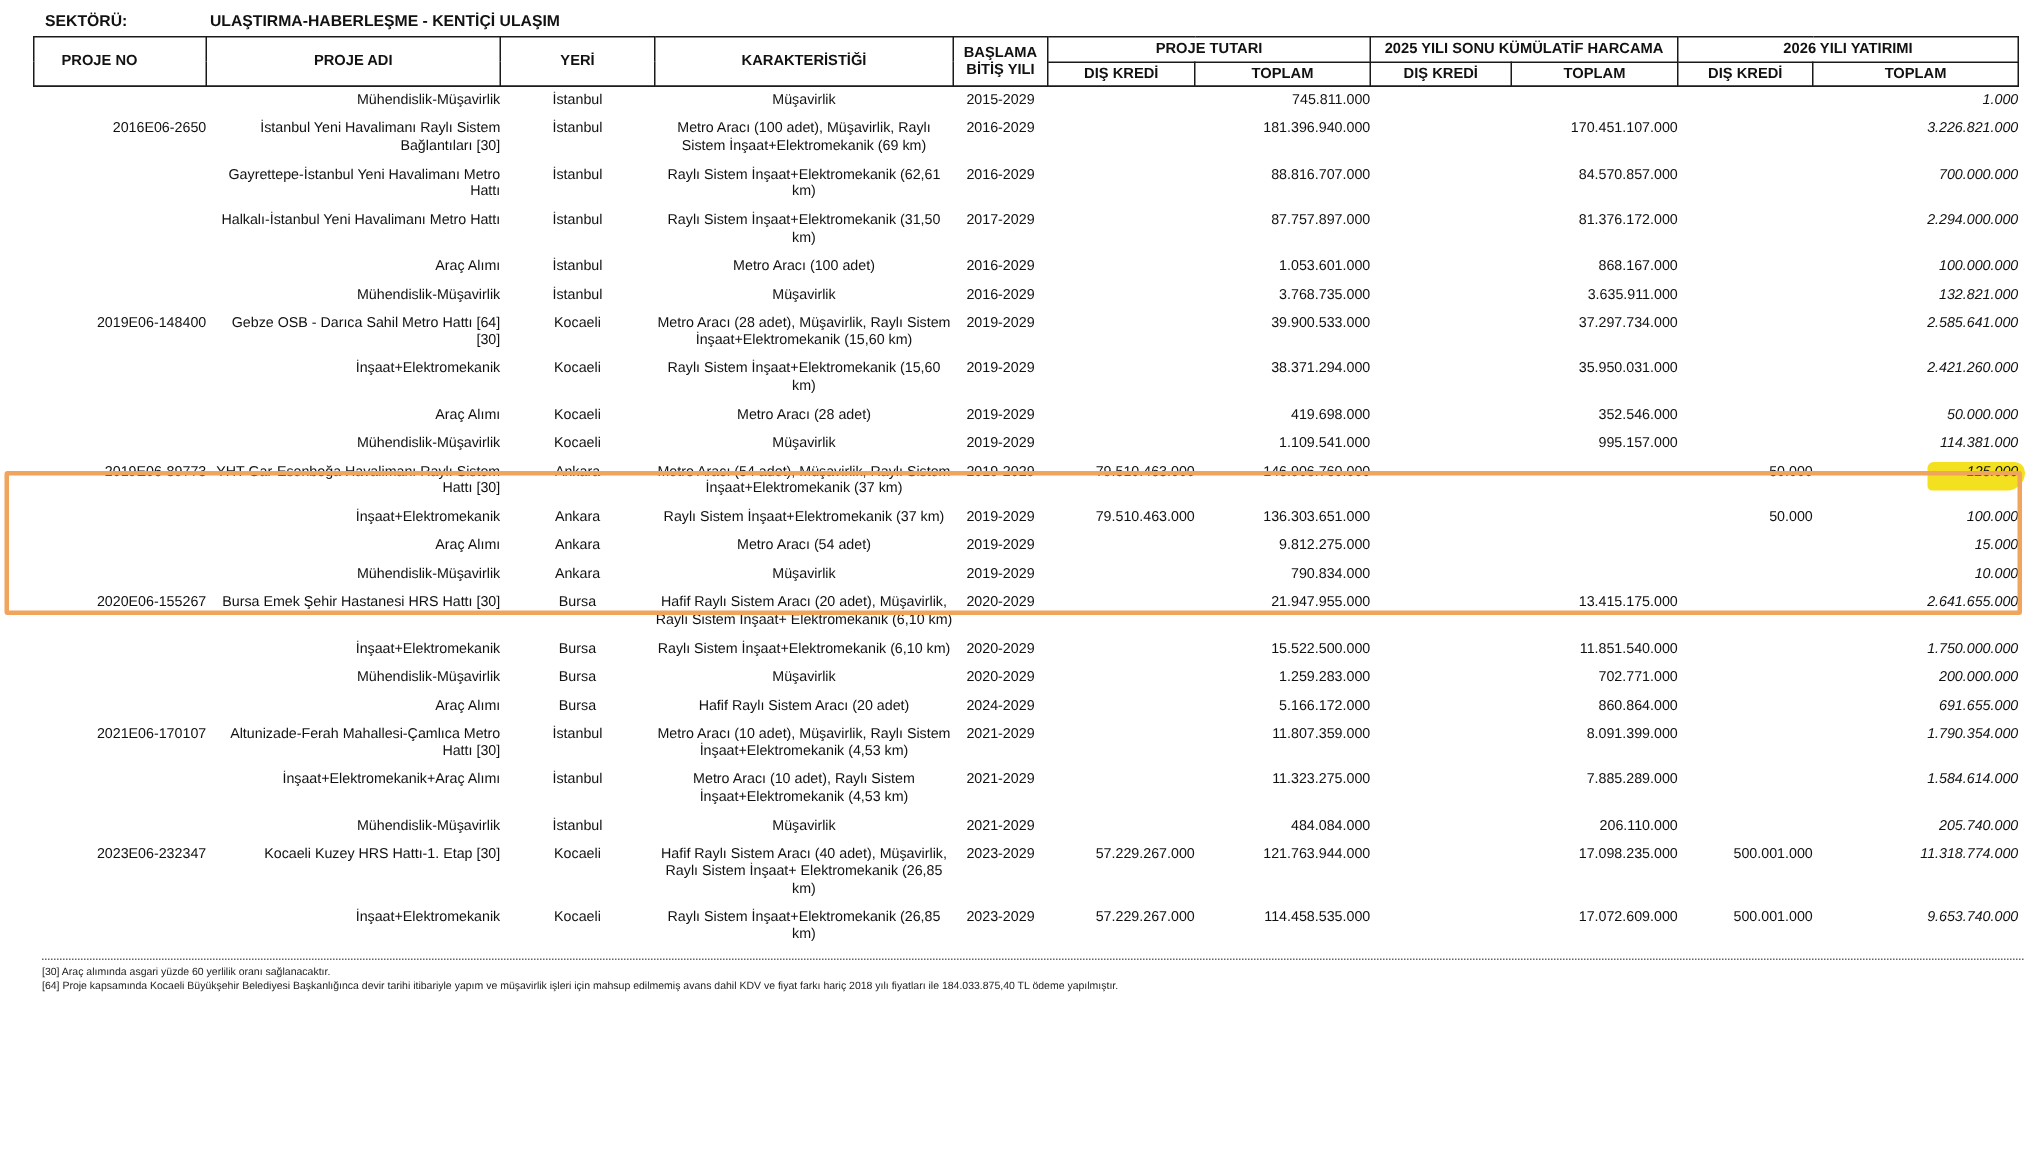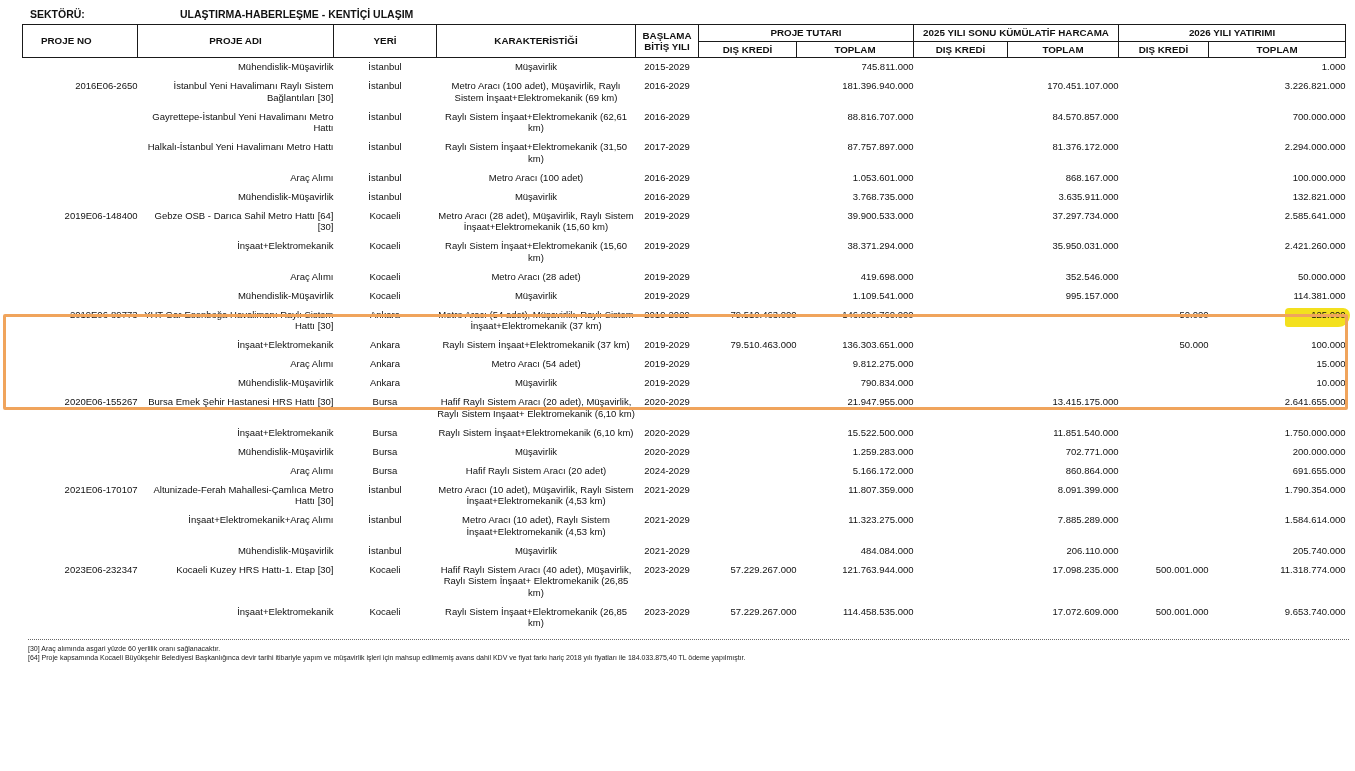--- a/index.html
+++ b/index.html
@@ -6,21 +6,21 @@
   body{
     width:1355px;height:771px;background:#ffffff;
     font-family:"Liberation Sans","DejaVu Sans",sans-serif;
     color:#111;
     -webkit-font-smoothing:antialiased;
   }
   .page{position:relative;width:1355px;height:771px;overflow:hidden;background:#fff;}
 
   
   .meta{padding:7px 0 3px 30px;}
-  .meta-row{display:flex;line-height:14px;gap:40px;}
+  .meta-row{display:flex;line-height:14px;}
   .meta-label{display:inline-block;width:110px;font-weight:bold;font-size:10.5px;}
   .meta-value{font-weight:bold;font-size:10.5px;}
 
   
   table.inv{
     border-collapse:collapse;table-layout:fixed;
     margin-left:22px;width:1323px;
   }
   table.inv thead th{
     border:1.5px solid #1a1a1a;
@@ -36,21 +36,21 @@
   td.cc{text-align:center;}
   td.cr{text-align:right;}
   td.c-no{padding-left:7px;}
   td.c-ad{padding-left:2px;padding-right:10px;}
   td.c-kar{padding-left:4px;padding-right:4px;}
   td.p-ptd{padding-right:8px;}
   td.p-ptt{padding-right:5px;}
   td.p-kud{padding-right:8px;}
   td.p-kut{padding-right:58px;}
   td.p-y6d{padding-right:26px;}
-  td.p-y6t{padding-right:6px;}
+  td.p-y6t{padding-right:6px;font-style:italic;}
 
   
   .annot-box{
     position:absolute;left:3px;width:1345px;
     border:3px solid #f0a45c;border-radius:2px;
     pointer-events:none;box-sizing:border-box;
   }
   .marker{
     display:inline-block;background:#f3e01e;
     padding:1px 4px 7px 26px;margin:-1px -4px -7px -10px;

